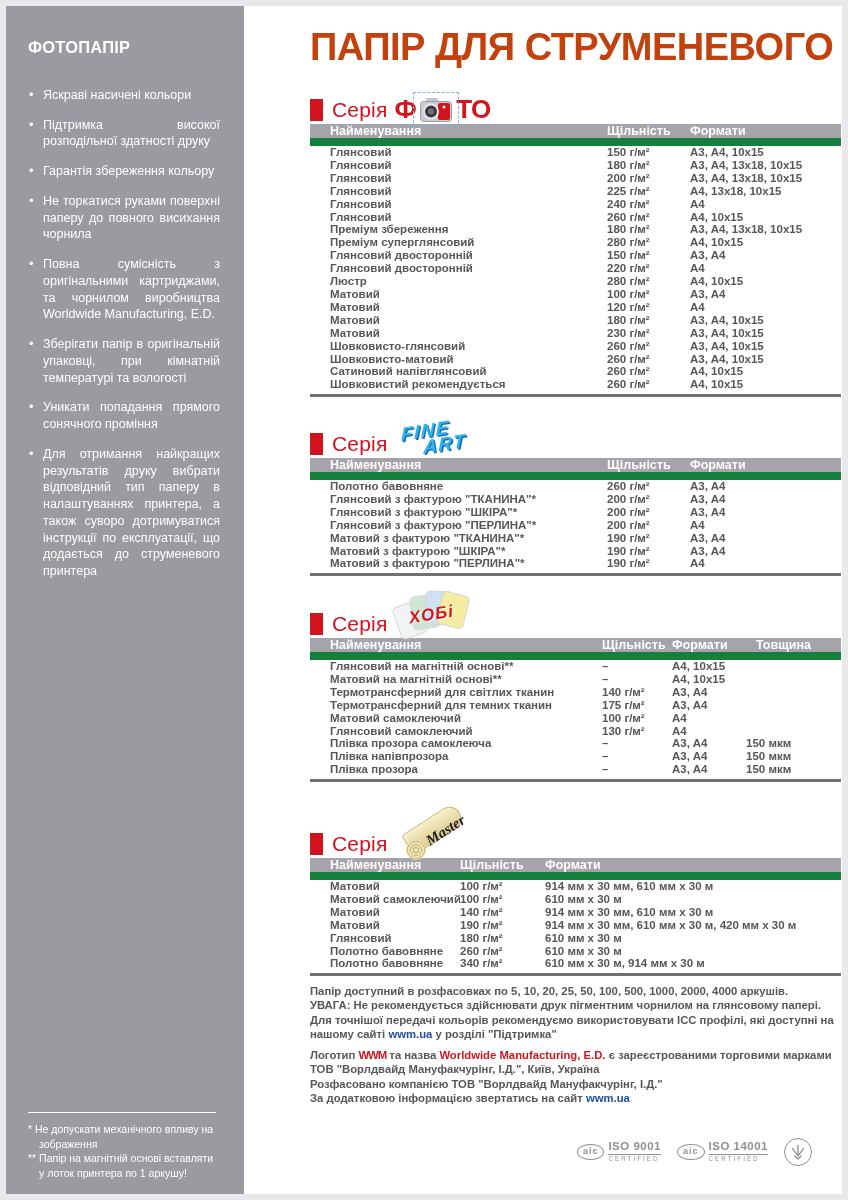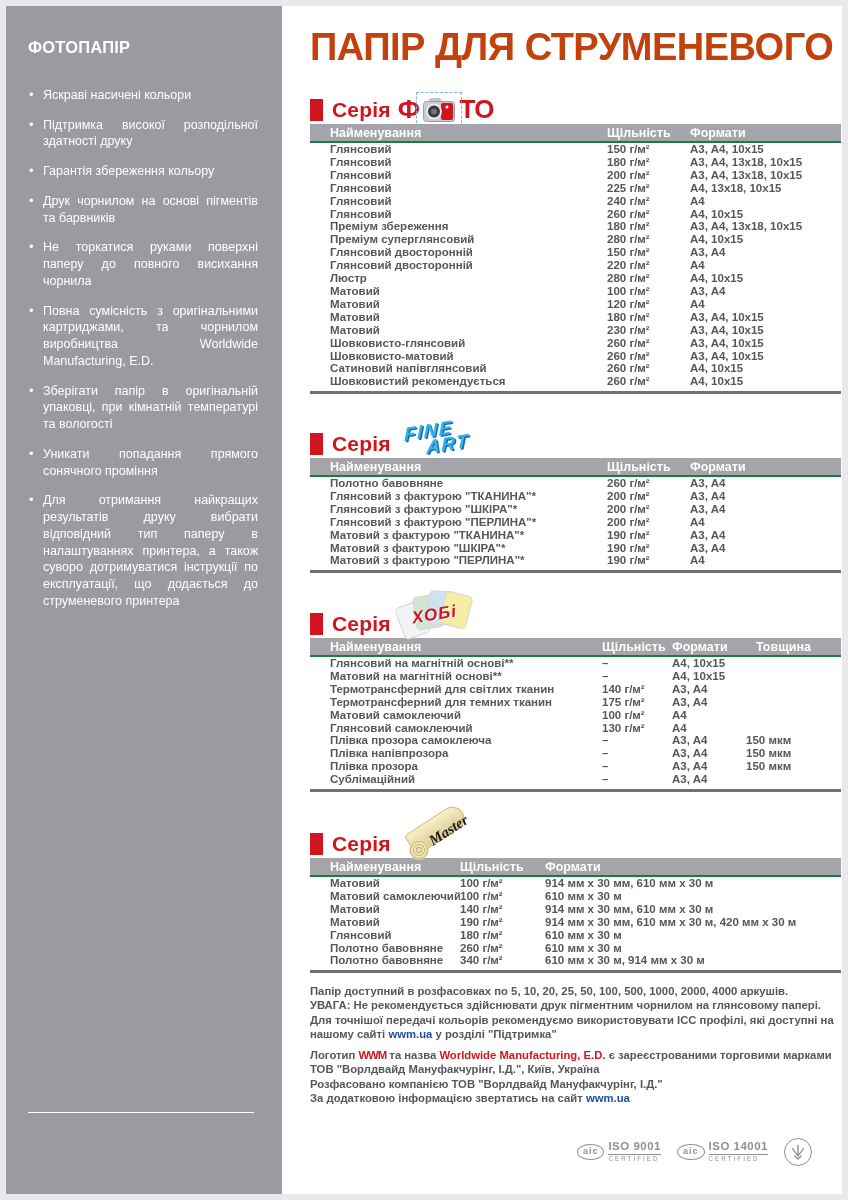--- a/index.html
+++ b/index.html
@@ -1,41 +1,41 @@
 <!DOCTYPE html>
 <html lang="uk"><head>
 <meta charset="utf-8">
 <style>
   * { margin:0; padding:0; box-sizing:border-box; }
   html,body { width:848px; height:1200px; }
   body { background:#e9e9eb; font-family:"Liberation Sans", sans-serif; position:relative; }
   .page { position:absolute; left:6px; top:6px; width:836px; height:1188px; background:#ffffff; overflow:hidden; }
 
   
-  .sidebar { position:absolute; left:0; top:0; width:276px; height:1188px; background:#9a9aa0; color:#ffffff; padding:30px 24px 0 22px; }
+  .sidebar { position:absolute; left:0; top:0; width:238px; height:1188px; background:#9a9aa0; color:#ffffff; padding:30px 24px 0 22px; }
   .sidebar h1 { font-size:16.5px; font-weight:bold; line-height:1.38; margin-bottom:28px; letter-spacing:.2px; }
   .sidebar h1 span { display:block; }
   .bullets { list-style:none; }
   .bullets li { position:relative; padding-left:15px; margin-bottom:13px; font-size:12.5px; line-height:1.34; text-align:justify; }
   .bullets li::before { content:"•"; position:absolute; left:1px; top:-1px; font-size:13px; }
   .side-foot { position:absolute; left:22px; right:28px; top:1106px; }
   .side-foot .rule { border-top:1px solid #ffffff; margin-bottom:9px; }
   .side-foot .fn { font-size:10.5px; line-height:1.4; padding-left:11px; text-indent:-11px; }
 
   
   .content { position:absolute; left:276px; top:0; right:0; bottom:0; }
   .page-title { position:absolute; left:28px; top:20px; font-size:38px; font-weight:bold; color:#c2410c; letter-spacing:-.5px; white-space:nowrap; }
 
   .series { position:absolute; left:28px; width:531px; }
   .s1 { top:84px; }  .s2 { top:404px; }  .s3 { top:582px; }  .s4 { top:798px; }
   .series-header { display:flex; align-items:flex-end; }
   .s1 .series-header { height:34px; } .s2 .series-header { height:48px; }
   .s3 .series-header { height:50px; } .s4 .series-header { height:54px; }
   .red-square { width:13px; height:22px; background:#d2141e; margin:0 9px 3px 0; }
-  .series-label { font-size:21px; font-weight:bold; color:#d2141e; margin-bottom:2px; letter-spacing:.2px; }
+  .series-label { font-size:21px; font-weight:normal; color:#d2141e; margin-bottom:2px; letter-spacing:.2px; }
 
   
   .logo-foto { display:inline-flex; align-items:center; margin:0 0 -1px 7px; }
   .lf-f { font-size:26px; font-weight:bold; color:#d2141e; letter-spacing:-.5px; }
   .lf-cam { position:relative; width:36px; height:30px; margin:0 2px; }
   .lf-frame { position:absolute; inset:-3px -5px; border:1px dashed #7fb2dd; }
   .lf-cam svg { position:absolute; left:2px; top:2px; }
 
   .logo-fineart { display:inline-block; margin:0 0 4px 14px; transform:rotate(-9deg); }
   .fa-w { display:block; font-size:19px; font-weight:bold; font-style:italic; line-height:.85;
@@ -56,21 +56,21 @@
               background:linear-gradient(#f8f0ca,#dcca8e); border:1px solid #c9b97e;
               transform:rotate(-33deg); transform-origin:left bottom; }
   .roll-end { position:absolute; left:8px; bottom:4px; width:20px; height:20px; border-radius:50%;
               background:repeating-radial-gradient(circle at 50% 50%, #eee1b0 0 2px, #c9b97e 2px 3px); }
   .master-text { position:absolute; left:26px; top:14px; transform:rotate(-33deg); font-family:"Liberation Serif", serif;
                  font-style:italic; font-weight:bold; font-size:15px; color:#1c1c1c; }
 
   
   .ptable { border-collapse:collapse; table-layout:fixed; width:531px; }
   .ptable th { background:#a4a4aa; color:#ffffff; font-size:12.5px; font-weight:bold; text-align:left;
-               height:18px; padding:0; vertical-align:middle; border-bottom:2px solid #15803d; }
+               height:18px; padding:0; vertical-align:middle; border-bottom:8px solid #15803d; }
   .ptable td { font-size:11.5px; font-weight:bold; color:#57575b; height:12.9px; line-height:12.9px;
                padding:0; white-space:nowrap; overflow:hidden; }
   .ptable th:first-child, .ptable td:first-child { padding-left:20px; }
   .tbl-a col.c1 { width:297px; } .tbl-a col.c2 { width:83px; }
   .tbl-b col.c1 { width:292px; } .tbl-b col.c2 { width:70px; } .tbl-b col.c3 { width:62px; }
   .tbl-b th.th-thick { padding-left:22px; }
   .tbl-b td.td-thick { padding-left:12px; }
   .tbl-c col.c1 { width:150px; } .tbl-c col.c2 { width:85px; }
   .table-rule { height:3px; background:#717175; margin-top:3px; }
 
@@ -101,29 +101,33 @@
 
   <aside class="sidebar">
     <h1>
       <span>ФОТОПАПІР</span>
     </h1>
     <ul class="bullets">
 
     <li>Яскраві насичені кольори</li>
         <li>Підтримка високої розподільної здатності друку</li>
         <li>Гарантія збереження кольору</li>
-        <li>Друк чорнилом на основі пігментів та барвників</li>
         <li>Не торкатися руками поверхні паперу до повного висихання чорнила</li>
         <li>Повна сумісність з оригінальними картриджами, та чорнилом виробництва Worldwide Manufacturing, E.D.</li>
         <li>Зберігати папір в оригінальній упаковці, при кімнатній температурі та вологості</li>
         <li>Уникати попадання прямого сонячного проміння</li>
         <li>Для отримання найкращих результатів друку вибрати відповідний тип паперу в налаштуваннях принтера, а також суворо дотримуватися інструкції по експлуатації, що додається до струменевого принтера</li>
       </ul>
     <div class="side-foot">
       <div class="rule"></div>
+      <div>
+
+      <div class="fn">* Не допускати механічного впливу на зображення</div>
+          <div class="fn">** Папір на магнітній основі вставляти у лоток принтера по 1 аркушу!</div>
+        </div>
     </div>
   </aside>
 
   <main class="content">
 
     <div class="page-title">ПАПІР ДЛЯ СТРУМЕНЕВОГО ДРУКУ</div>
 
     <section class="series s1">
       <div class="series-header">
         <span class="red-square"></span>
@@ -399,26 +403,20 @@
             <td>–</td>
             <td>A3, A4</td>
             <td class="td-thick">150 мкм</td>
           </tr>
             <tr>
             <td>Плівка прозора</td>
             <td>–</td>
             <td>A3, A4</td>
             <td class="td-thick">150 мкм</td>
           </tr>
-            <tr>
-            <td>Сублімаційний</td>
-            <td>–</td>
-            <td>A3, A4</td>
-            <td class="td-thick"></td>
-          </tr>
           </tbody>
       </table>
       <div class="table-rule"></div>
     </section>
 
     <section class="series s4">
       <div class="series-header">
         <span class="red-square"></span>
         <span class="series-label">Серія</span>
         <span class="logo-master">

